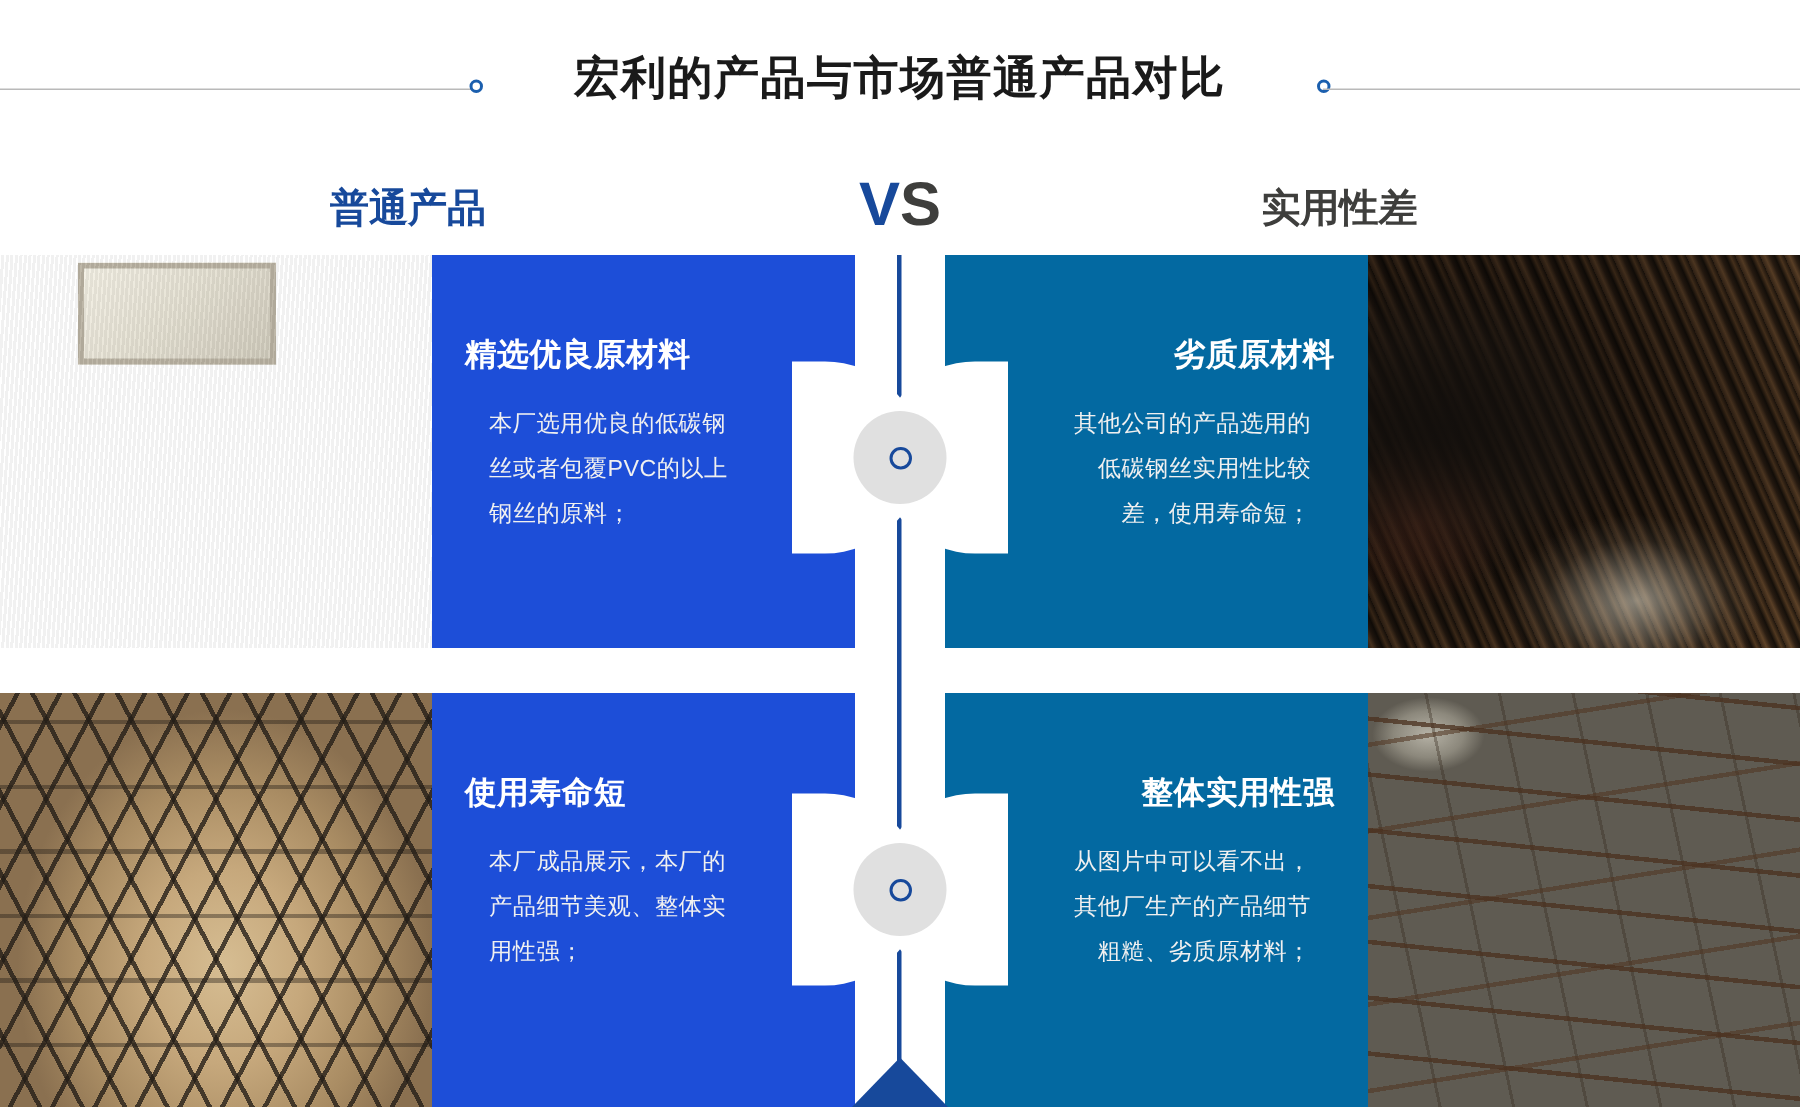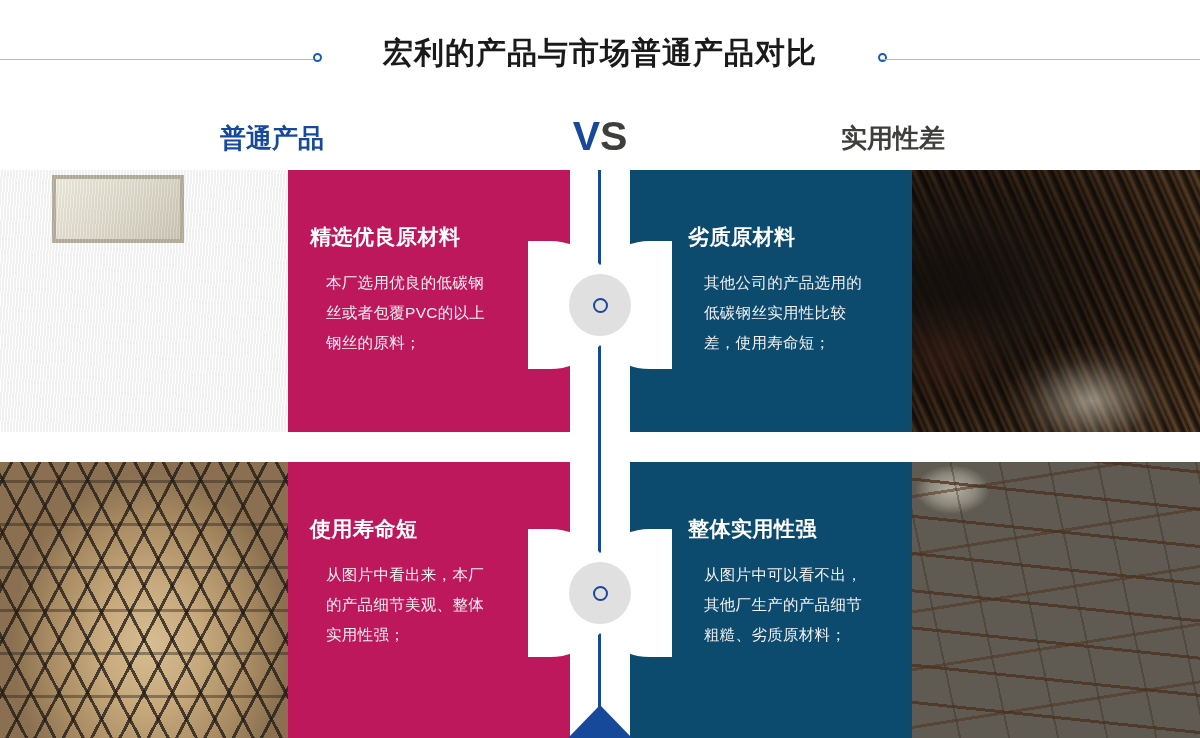--- a/index.html
+++ b/index.html
@@ -111,29 +111,29 @@
 
   .panel {
     position: absolute;
     top: 0;
     height: 100%;
     box-sizing: border-box;
   }
   .panel.blue {
     left: 288px;
     width: 282px;
-    background: #be185d;
+    background: #1d4ed8;
     padding: 52px 58px 0 22px;
   }
   .panel.dark {
     left: 630px;
     width: 282px;
-    background: #0c4a6e;
+    background: #0369a1;
     padding: 52px 22px 0 58px;
-    text-align: left;
+    text-align: right;
   }
   .panel-title {
     font-size: 21px;
     font-weight: bold;
     color: #ffffff;
     line-height: 30px;
     margin: 0 0 14px 0;
     letter-spacing: 0.5px;
   }
   .panel-body {
@@ -350,21 +350,21 @@
       <div class="art art-rusty"></div>
     </div>
   </div>
 
   <div class="row r2">
     <div class="photo left">
       <div class="art art-gabion-boulder"></div>
     </div>
     <div class="panel blue">
       <p class="panel-title">使用寿命短</p>
-      <p class="panel-body">从图片中看出来，本厂的产品细节美观、整体实用性强；</p>
+      <p class="panel-body">本厂成品展示，本厂的产品细节美观、整体实用性强；</p>
     </div>
     <div class="panel dark">
       <p class="panel-title">整体实用性强</p>
       <p class="panel-body">从图片中可以看不出，其他厂生产的产品细节粗糙、劣质原材料；</p>
     </div>
     <div class="photo right">
       <div class="art art-gabion-wall"></div>
     </div>
   </div>
 

